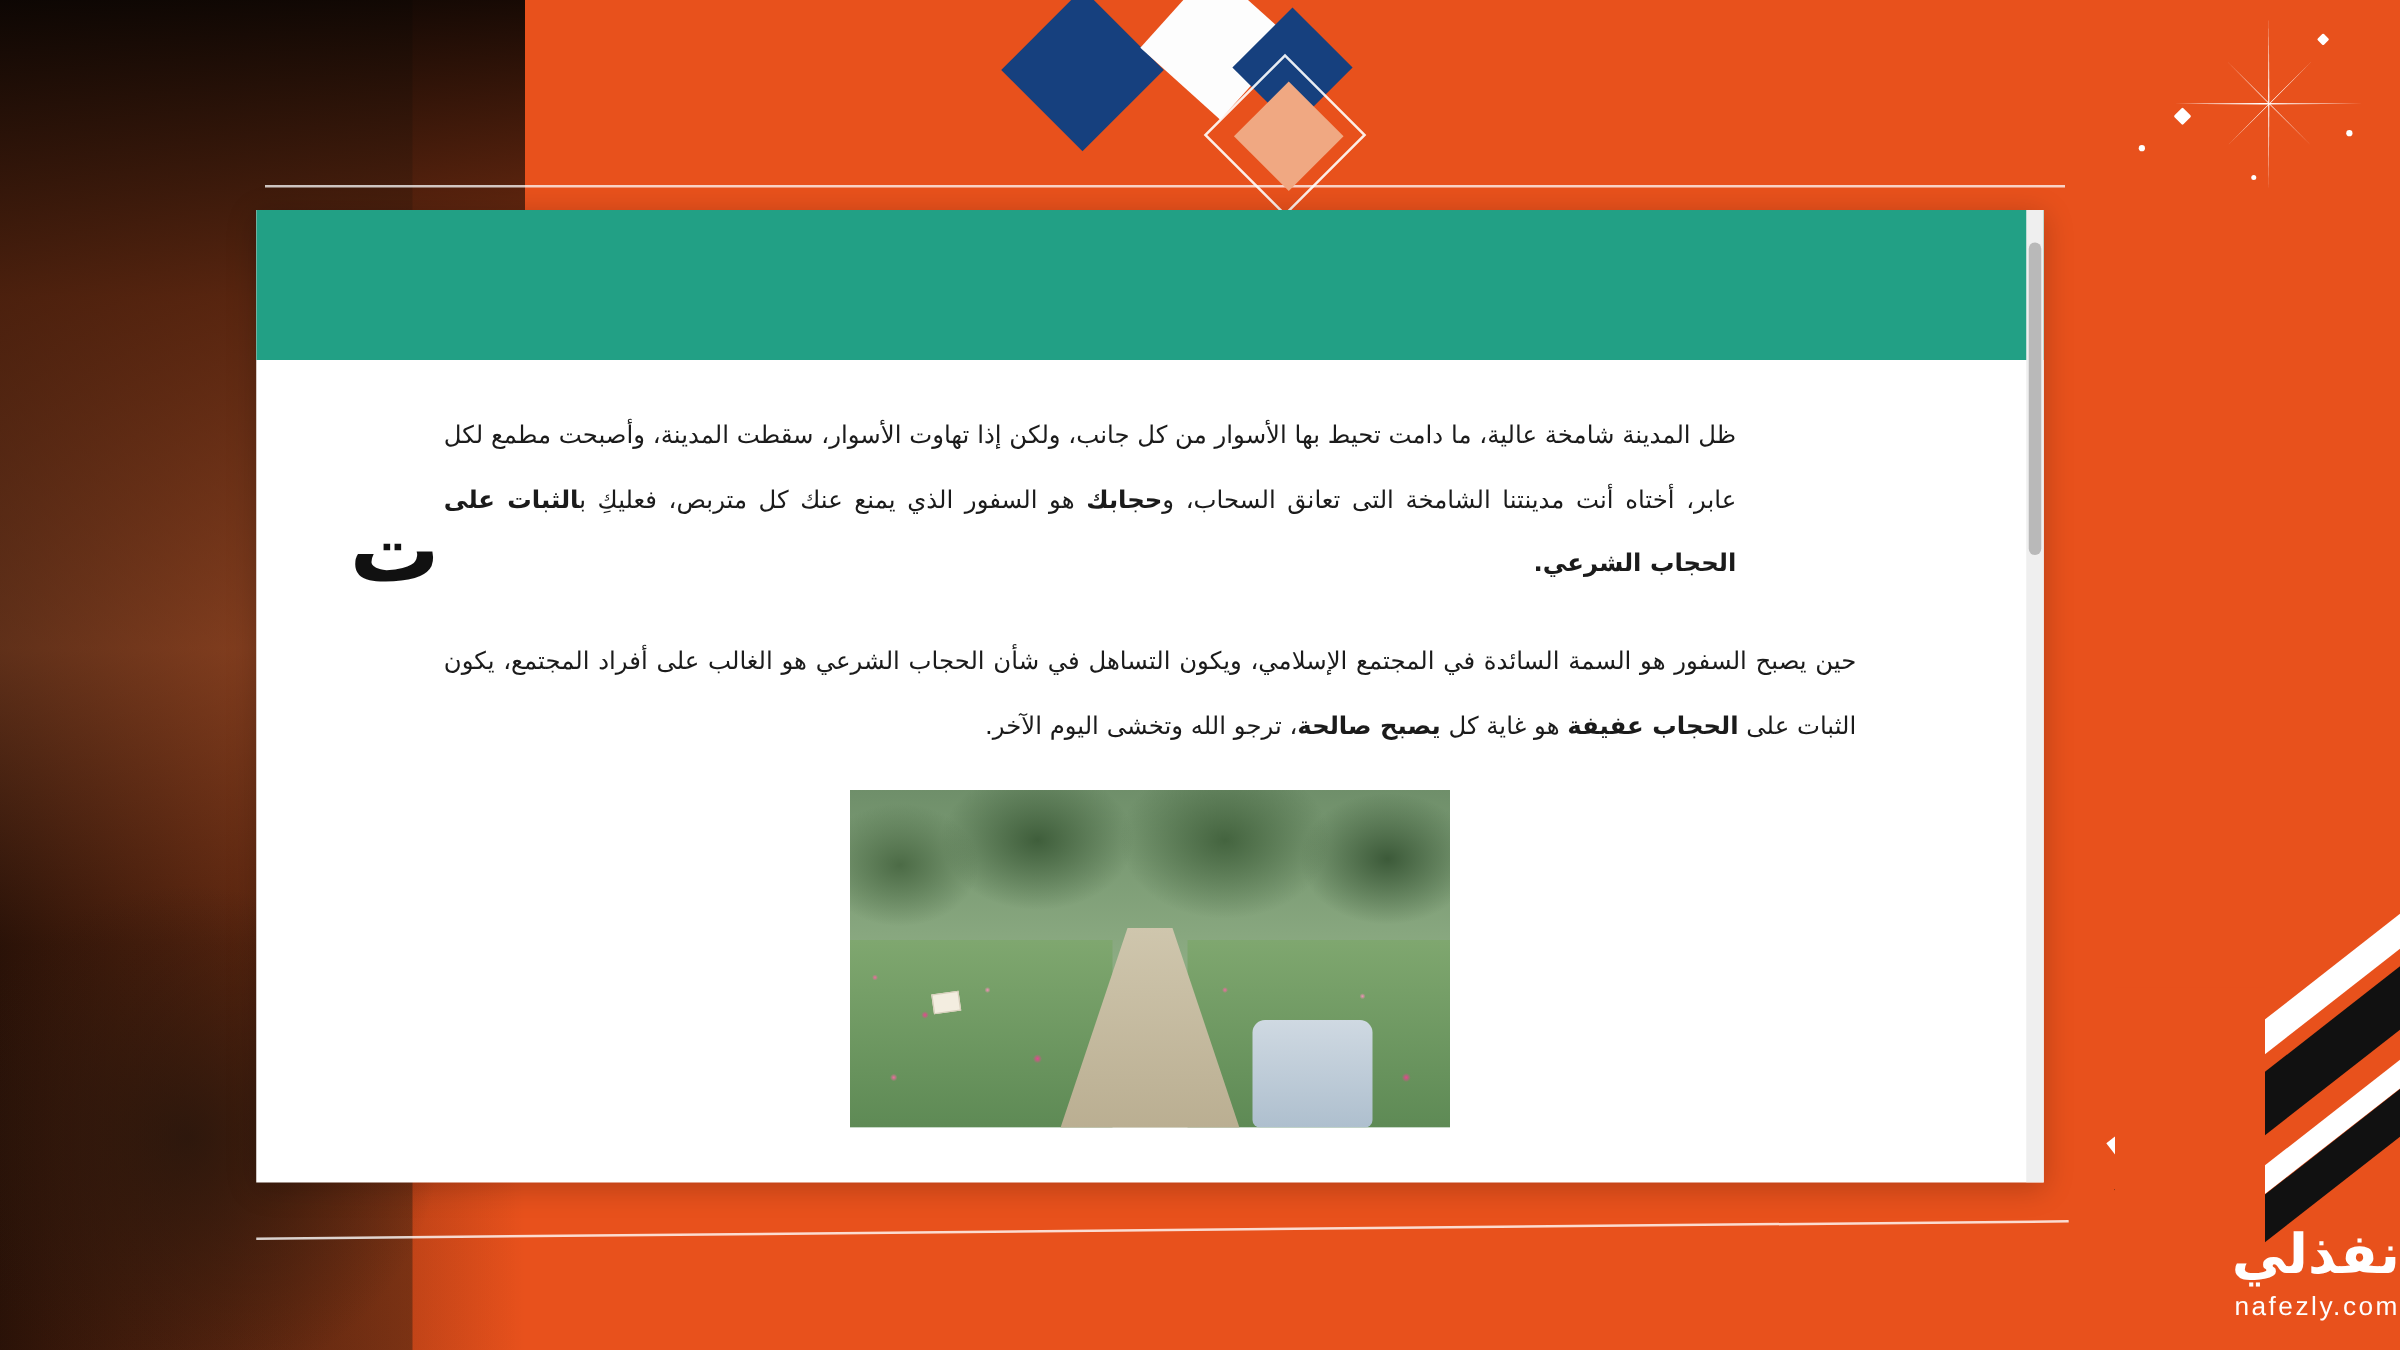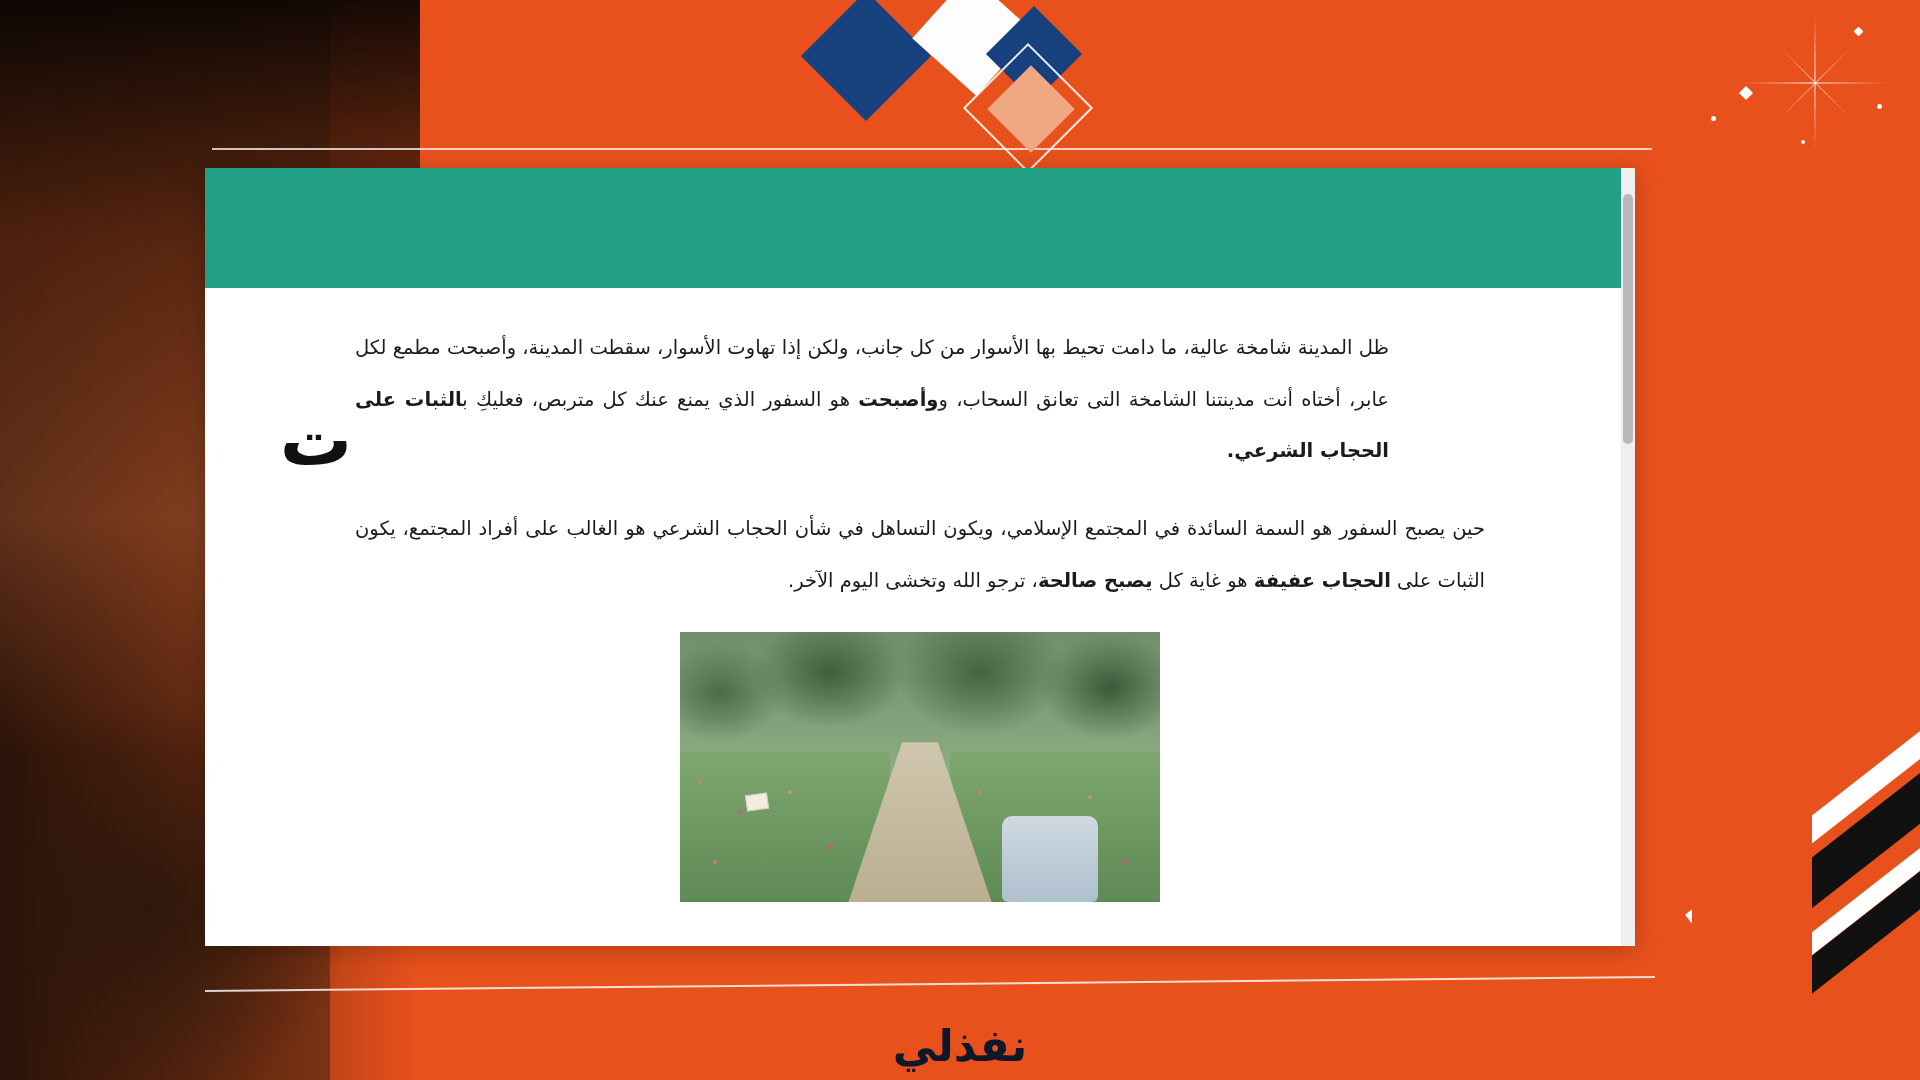--- a/index.html
+++ b/index.html
@@ -213,23 +213,23 @@
     position: absolute;
     right: 2px; top: 26px;
     width: 10px; height: 250px;
     background: #b9b9b9;
     border-radius: 6px;
   }
 
   
   .watermark {
     position: absolute;
-    left: 0; right: 0; bottom: 10px;
-    text-align: center;
-    color: #0f172a;
+    left: 0; right: 0; bottom: 22px;
+    text-align: right;
+    color: #ffffff;
   }
   .wm-ar {
     font-family: "DejaVu Sans", sans-serif;
     font-size: 44px;
     font-weight: 700;
     letter-spacing: 1px;
     line-height: 1.1;
   }
   .wm-en {
     font-family: "Liberation Sans", sans-serif;
@@ -273,21 +273,21 @@
   <div class="ribbon rb-white2"></div>
   <div class="ribbon rb-black2"></div>
   <div class="ribbon rb-orange"></div>
 
   <div class="doc-card">
     <div class="doc-header"></div>
 
     <div class="doc-body">
       <div class="big-letter">ت</div>
 
-      <p class="para p1"><span>ظل المدينة شامخة عالية، ما دامت تحيط بها الأسوار من كل جانب، ولكن إذا تهاوت الأسوار، سقطت المدينة، وأصبحت مطمع لكل عابر، أختاه أنت مدينتنا الشامخة التى تعانق السحاب، و</span><b>وأصبحت</b><span> هو السفور الذي يمنع عنك كل متربص، فعليكِ ب</span><b>الثبات على الحجاب الشرعي.</b></p>
+      <p class="para p1"><span>ظل المدينة شامخة عالية، ما دامت تحيط بها الأسوار من كل جانب، ولكن إذا تهاوت الأسوار، سقطت المدينة، وأصبحت مطمع لكل عابر، أختاه أنت مدينتنا الشامخة التى تعانق السحاب، و</span><b>حجابك</b><span> هو السفور الذي يمنع عنك كل متربص، فعليكِ ب</span><b>الثبات على الحجاب الشرعي.</b></p>
       <p class="para p2"><span>حين يصبح السفور هو السمة السائدة في المجتمع الإسلامي، ويكون التساهل في شأن الحجاب الشرعي هو الغالب على أفراد المجتمع، يكون الثبات على </span><b>الحجاب عفيفة</b><span> هو غاية كل </span><b>يصبح صالحة</b><span>، ترجو الله وتخشى اليوم الآخر.</span></p>
 
       <div class="figure">
         <div class="scene">
           <div class="sky"></div>
           <div class="trees"></div>
           <div class="flowers-l"></div>
           <div class="flowers-r"></div>
           <div class="path"></div>
           <div class="fig-person p-left">
@@ -305,15 +305,16 @@
       </div>
     </div>
 
     <div class="scroll-track">
       <div class="scroll-thumb"></div>
     </div>
   </div>
 
   <div class="watermark">
     <div class="wm-ar">نفذلي</div>
+    <div class="wm-en">nafezly.com</div>
   </div>
 
 </div>
 
 </body></html>

